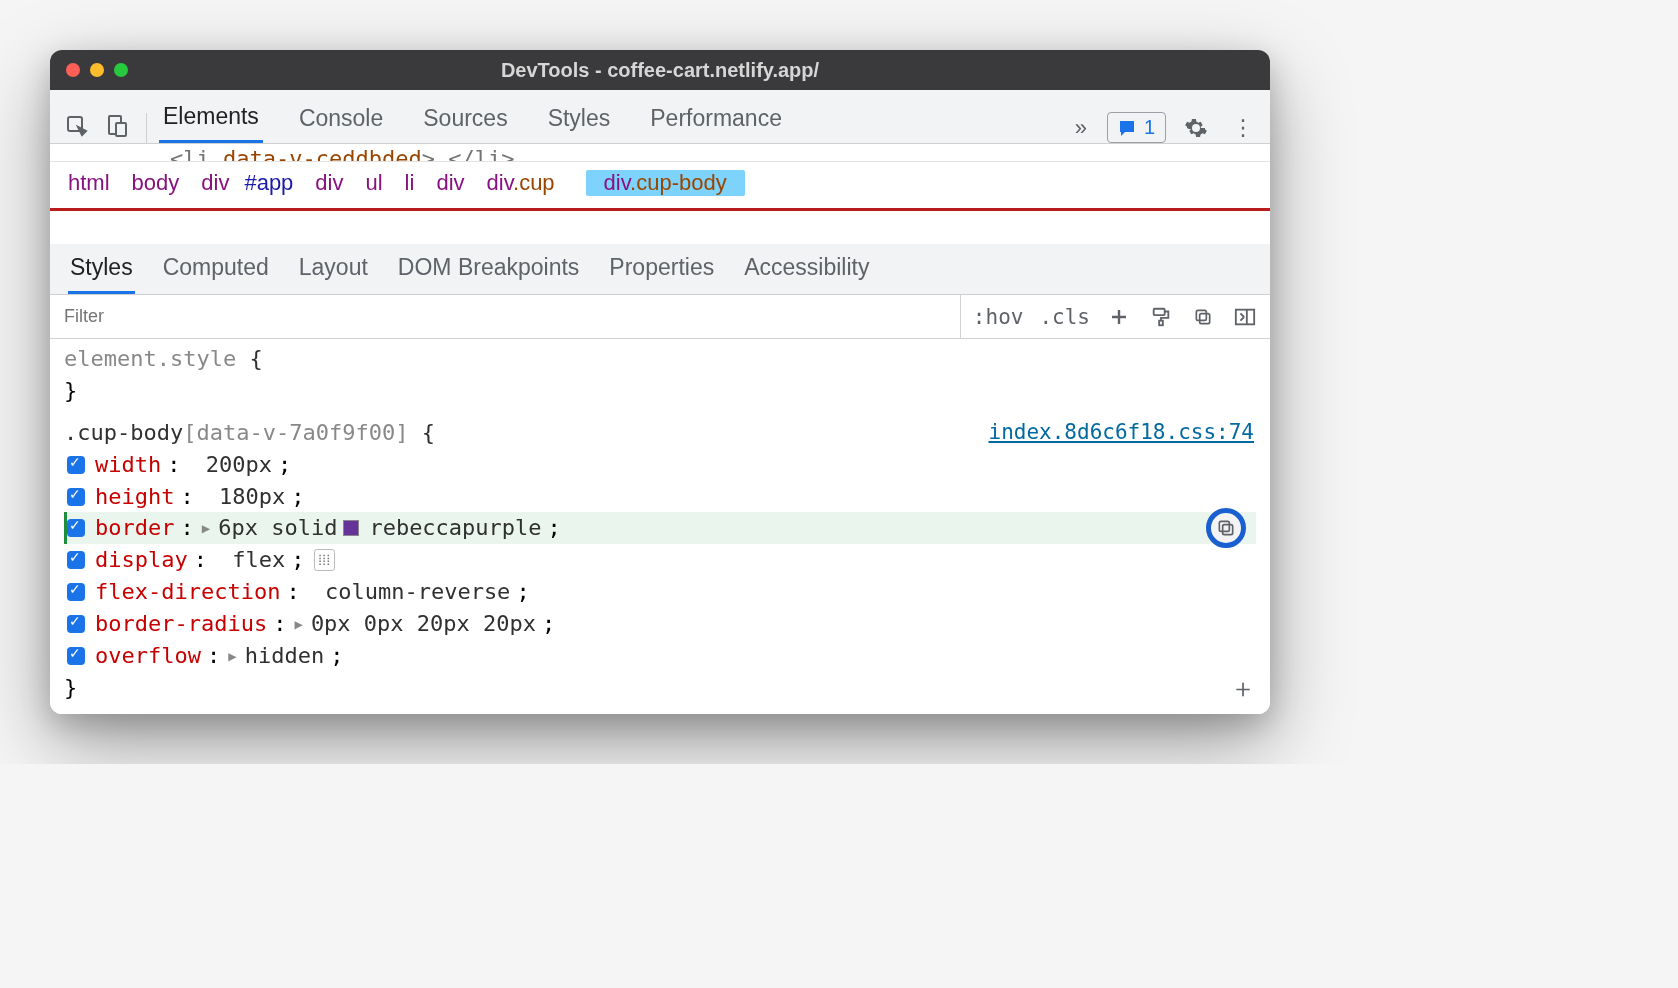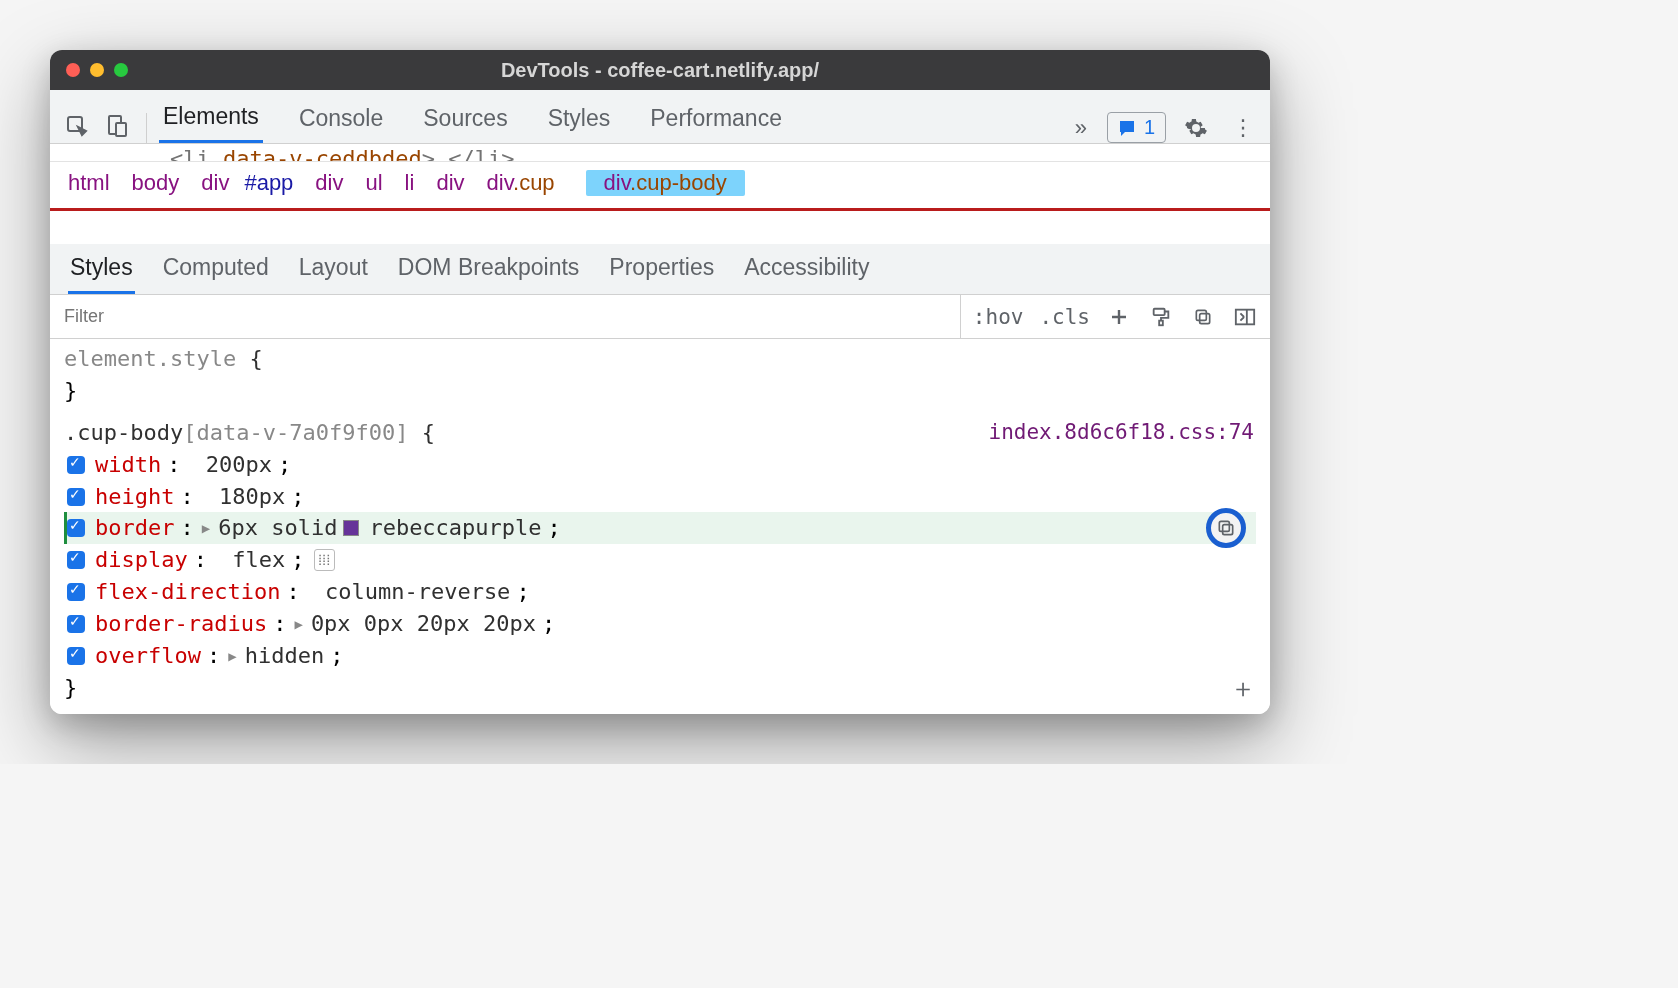--- a/index.html
+++ b/index.html
@@ -173,21 +173,22 @@
     padding: 4px 0 10px;
     background: #fff;
     position: relative;
   }
   .rule { padding: 0 14px; position: relative; }
   .rule + .rule { margin-top: 10px; }
   .selector-line { color: #303030; }
   .selector-gray { color: #888; }
   .src-link {
     position: absolute; right: 16px; top: 0;
-    color: #701a75;
+    color: #0369a1;
+    text-decoration: underline;
     font-size: 21px;
   }
   .decl-row {
     display: flex;
     align-items: center;
     gap: 6px;
     padding-left: 0;
     border-left: 3px solid transparent;
   }
   .decl-row.highlight {

